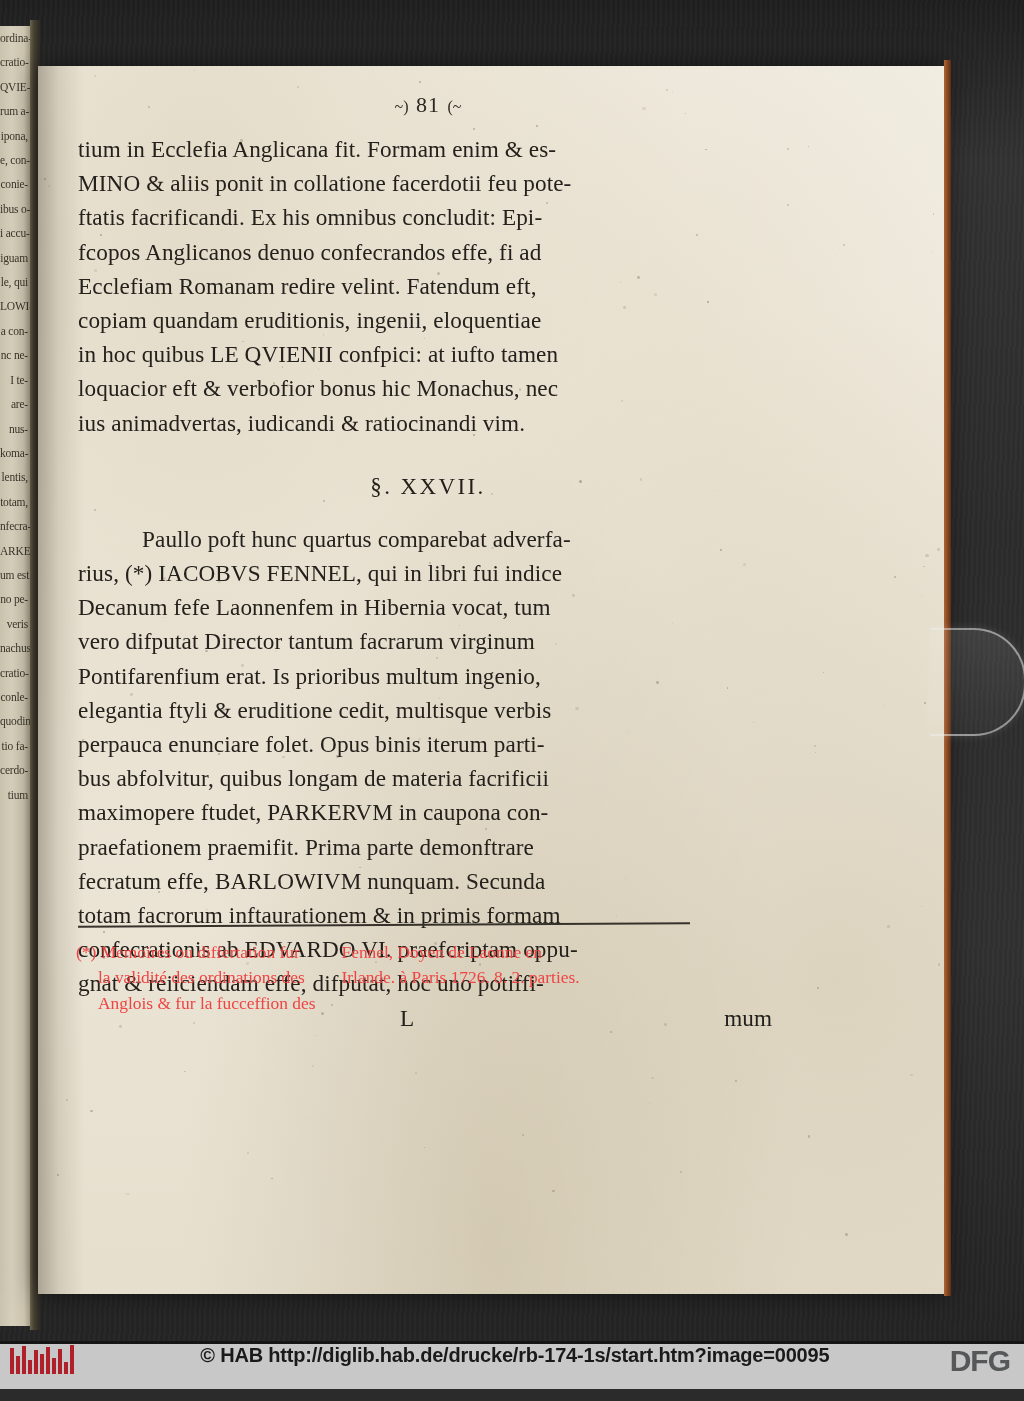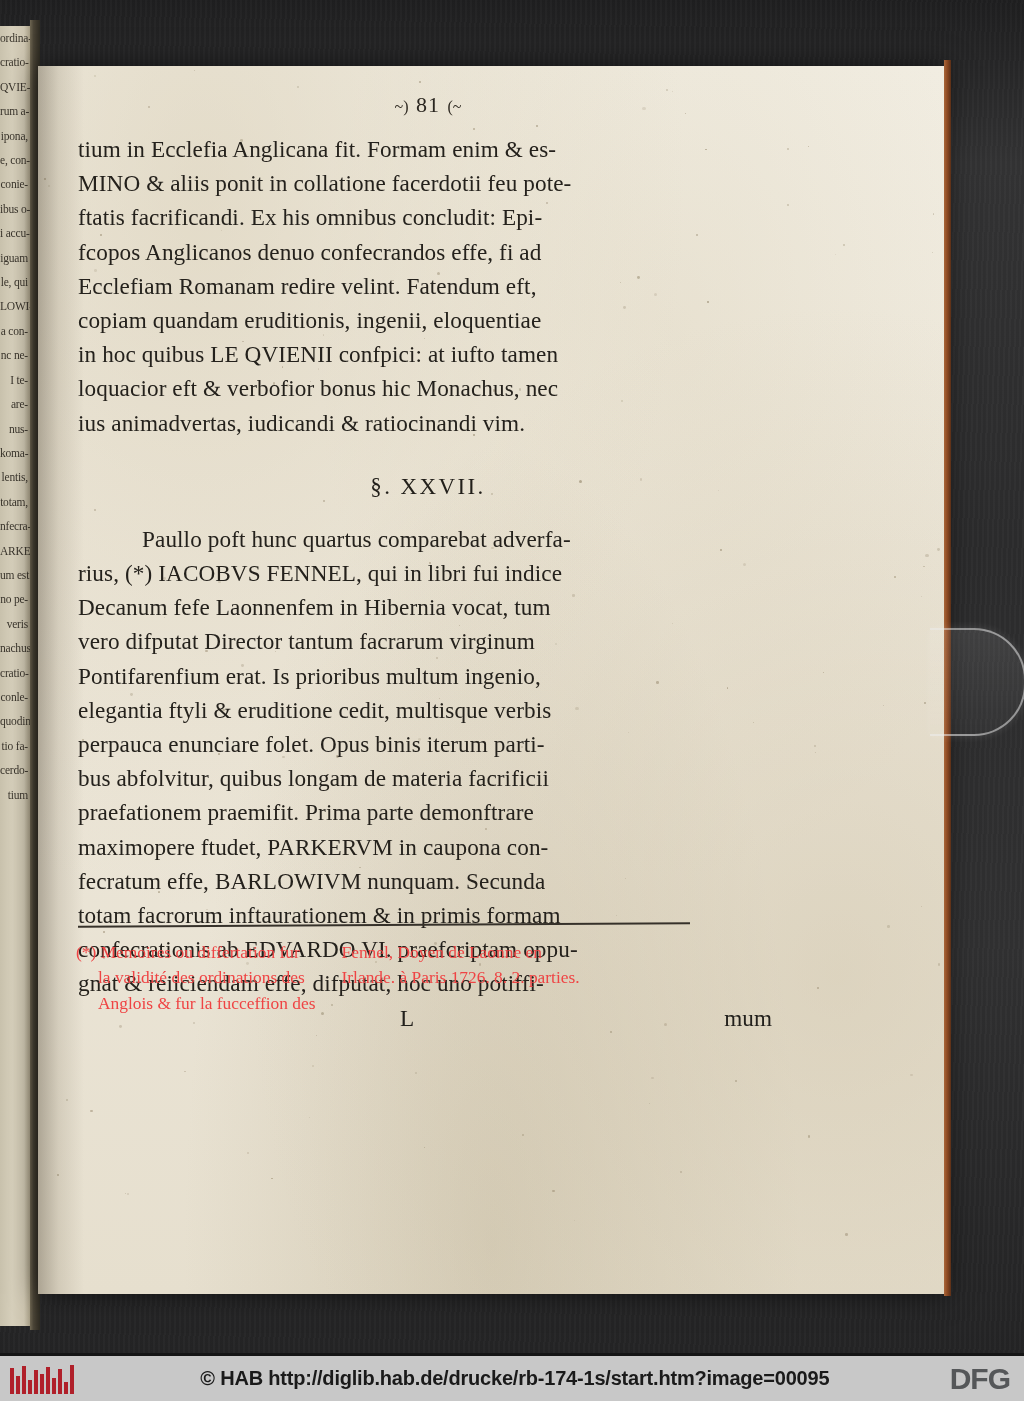--- a/index.html
+++ b/index.html
@@ -130,23 +130,23 @@
     position:absolute;left:930px;top:628px;width:94px;height:104px;
     border:2px solid rgba(235,235,235,.52);
     border-left:none;
     border-radius:0 52px 52px 0;
     background:linear-gradient(180deg, rgba(255,255,255,.10), rgba(255,255,255,.03));
     box-shadow:0 0 8px rgba(255,255,255,.12);
   }
 
   
   #footer-bar{
-    position:absolute;left:0;bottom:0;width:1024px;height:45px;
+    position:absolute;left:0;bottom:12px;width:1024px;height:45px;
     background:#c8c8c8;
-    display:flex;align-items:center;
+    display:flex;
     border-top:3px solid #151515;
   }
   #footer-barcode{
     width:70px;height:30px;margin-left:10px;flex:0 0 auto;
     display:flex;align-items:flex-end;gap:2px;
   }
   #footer-barcode i{display:block;width:4px;background:#b0202a;}
   #footer-url{
     flex:1 1 auto;text-align:center;
     font-family:"Liberation Sans", sans-serif;
@@ -382,22 +382,22 @@
 
   <div>
     <div class="body-line ind">Paullo poft hunc quartus comparebat adverfa-</div>
     <div class="body-line">rius, (*) IACOBVS FENNEL, qui in libri fui indice</div>
     <div class="body-line">Decanum fefe Laonnenfem in Hibernia vocat, tum</div>
     <div class="body-line">vero difputat Director tantum facrarum virginum</div>
     <div class="body-line">Pontifarenfium erat.  Is prioribus multum ingenio,</div>
     <div class="body-line">elegantia ftyli &amp; eruditione cedit, multisque verbis</div>
     <div class="body-line">perpauca enunciare folet.   Opus binis iterum parti-</div>
     <div class="body-line">bus abfolvitur, quibus longam de materia facrificii</div>
+    <div class="body-line">maximopere ftudet, PARKERVM in caupona con-</div>
     <div class="body-line">praefationem praemifit.   Prima parte demonftrare</div>
-    <div class="body-line">maximopere ftudet, PARKERVM in caupona con-</div>
     <div class="body-line">fecratum effe, BARLOWIVM nunquam.  Secunda</div>
     <div class="body-line">totam facrorum inftaurationem &amp; in primis formam</div>
     <div class="body-line">confecrationis ab EDVARDO VI. praefcriptam oppu-</div>
     <div class="body-line">gnat &amp; reiiciendam effe, difputat, hoc uno potiffi-</div>
   </div>
 
   <div class="lastline">
     <span class="sig">L</span>
     <span class="catch">mum</span>
   </div>

